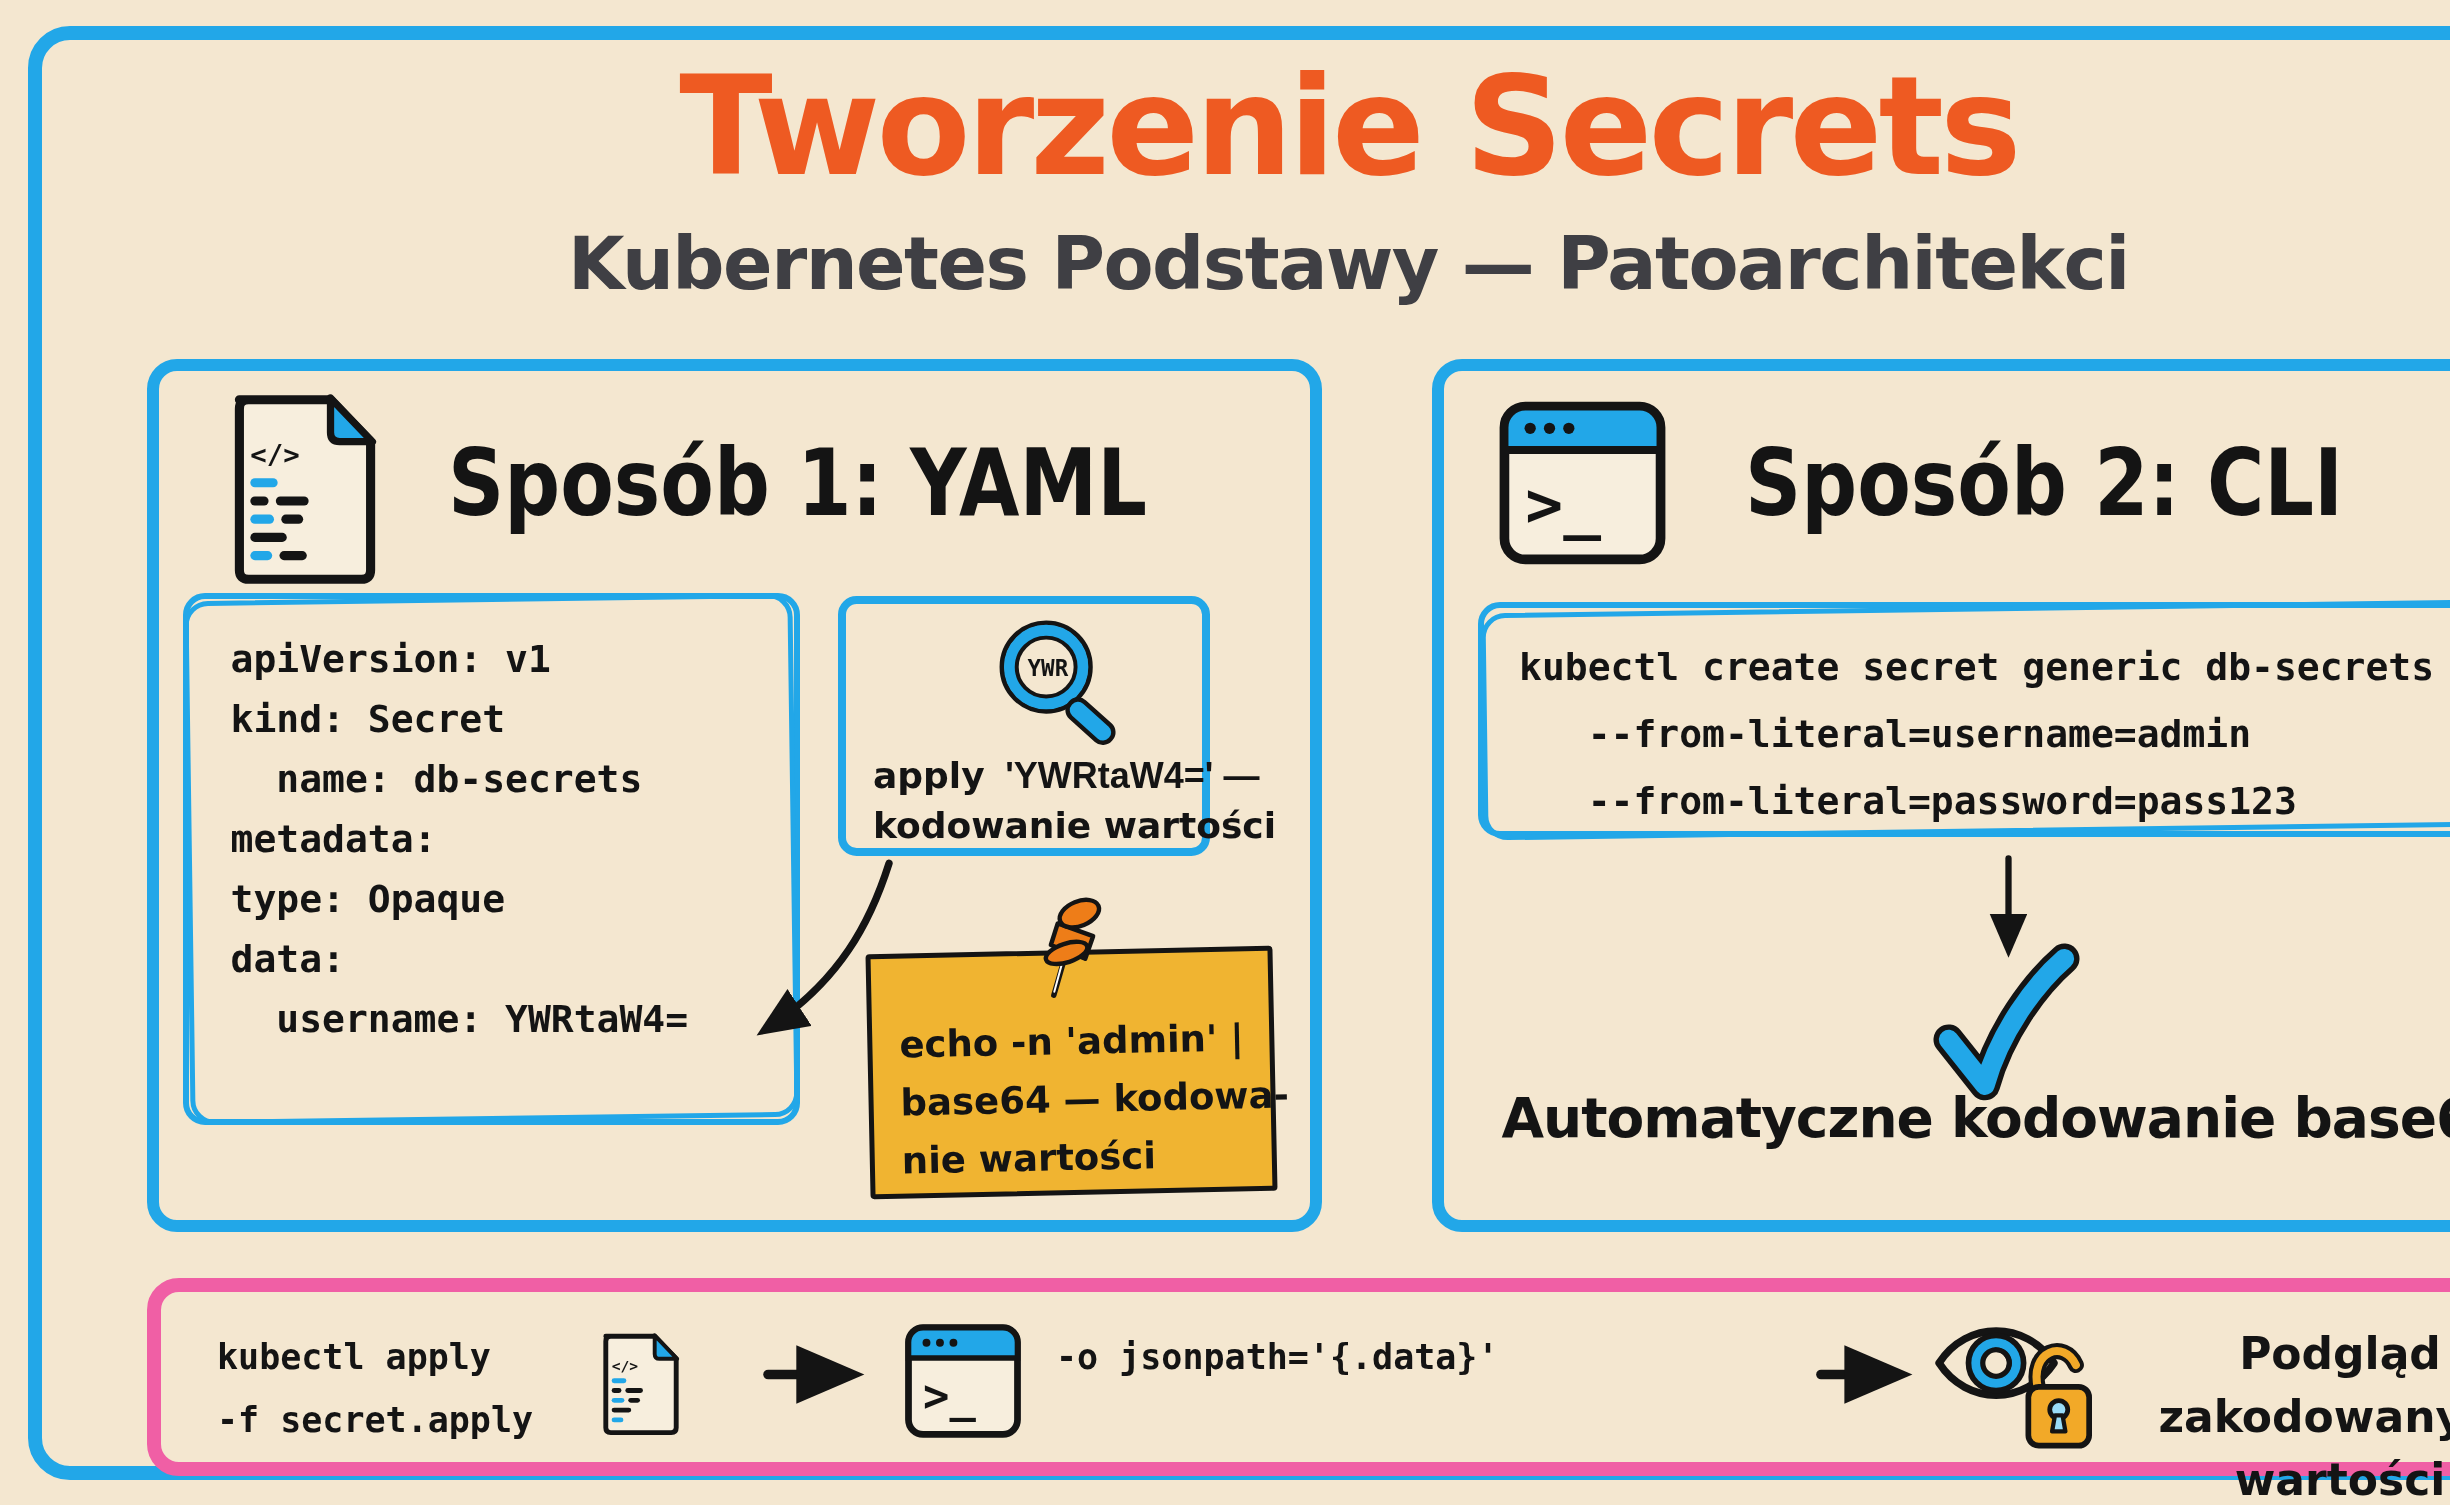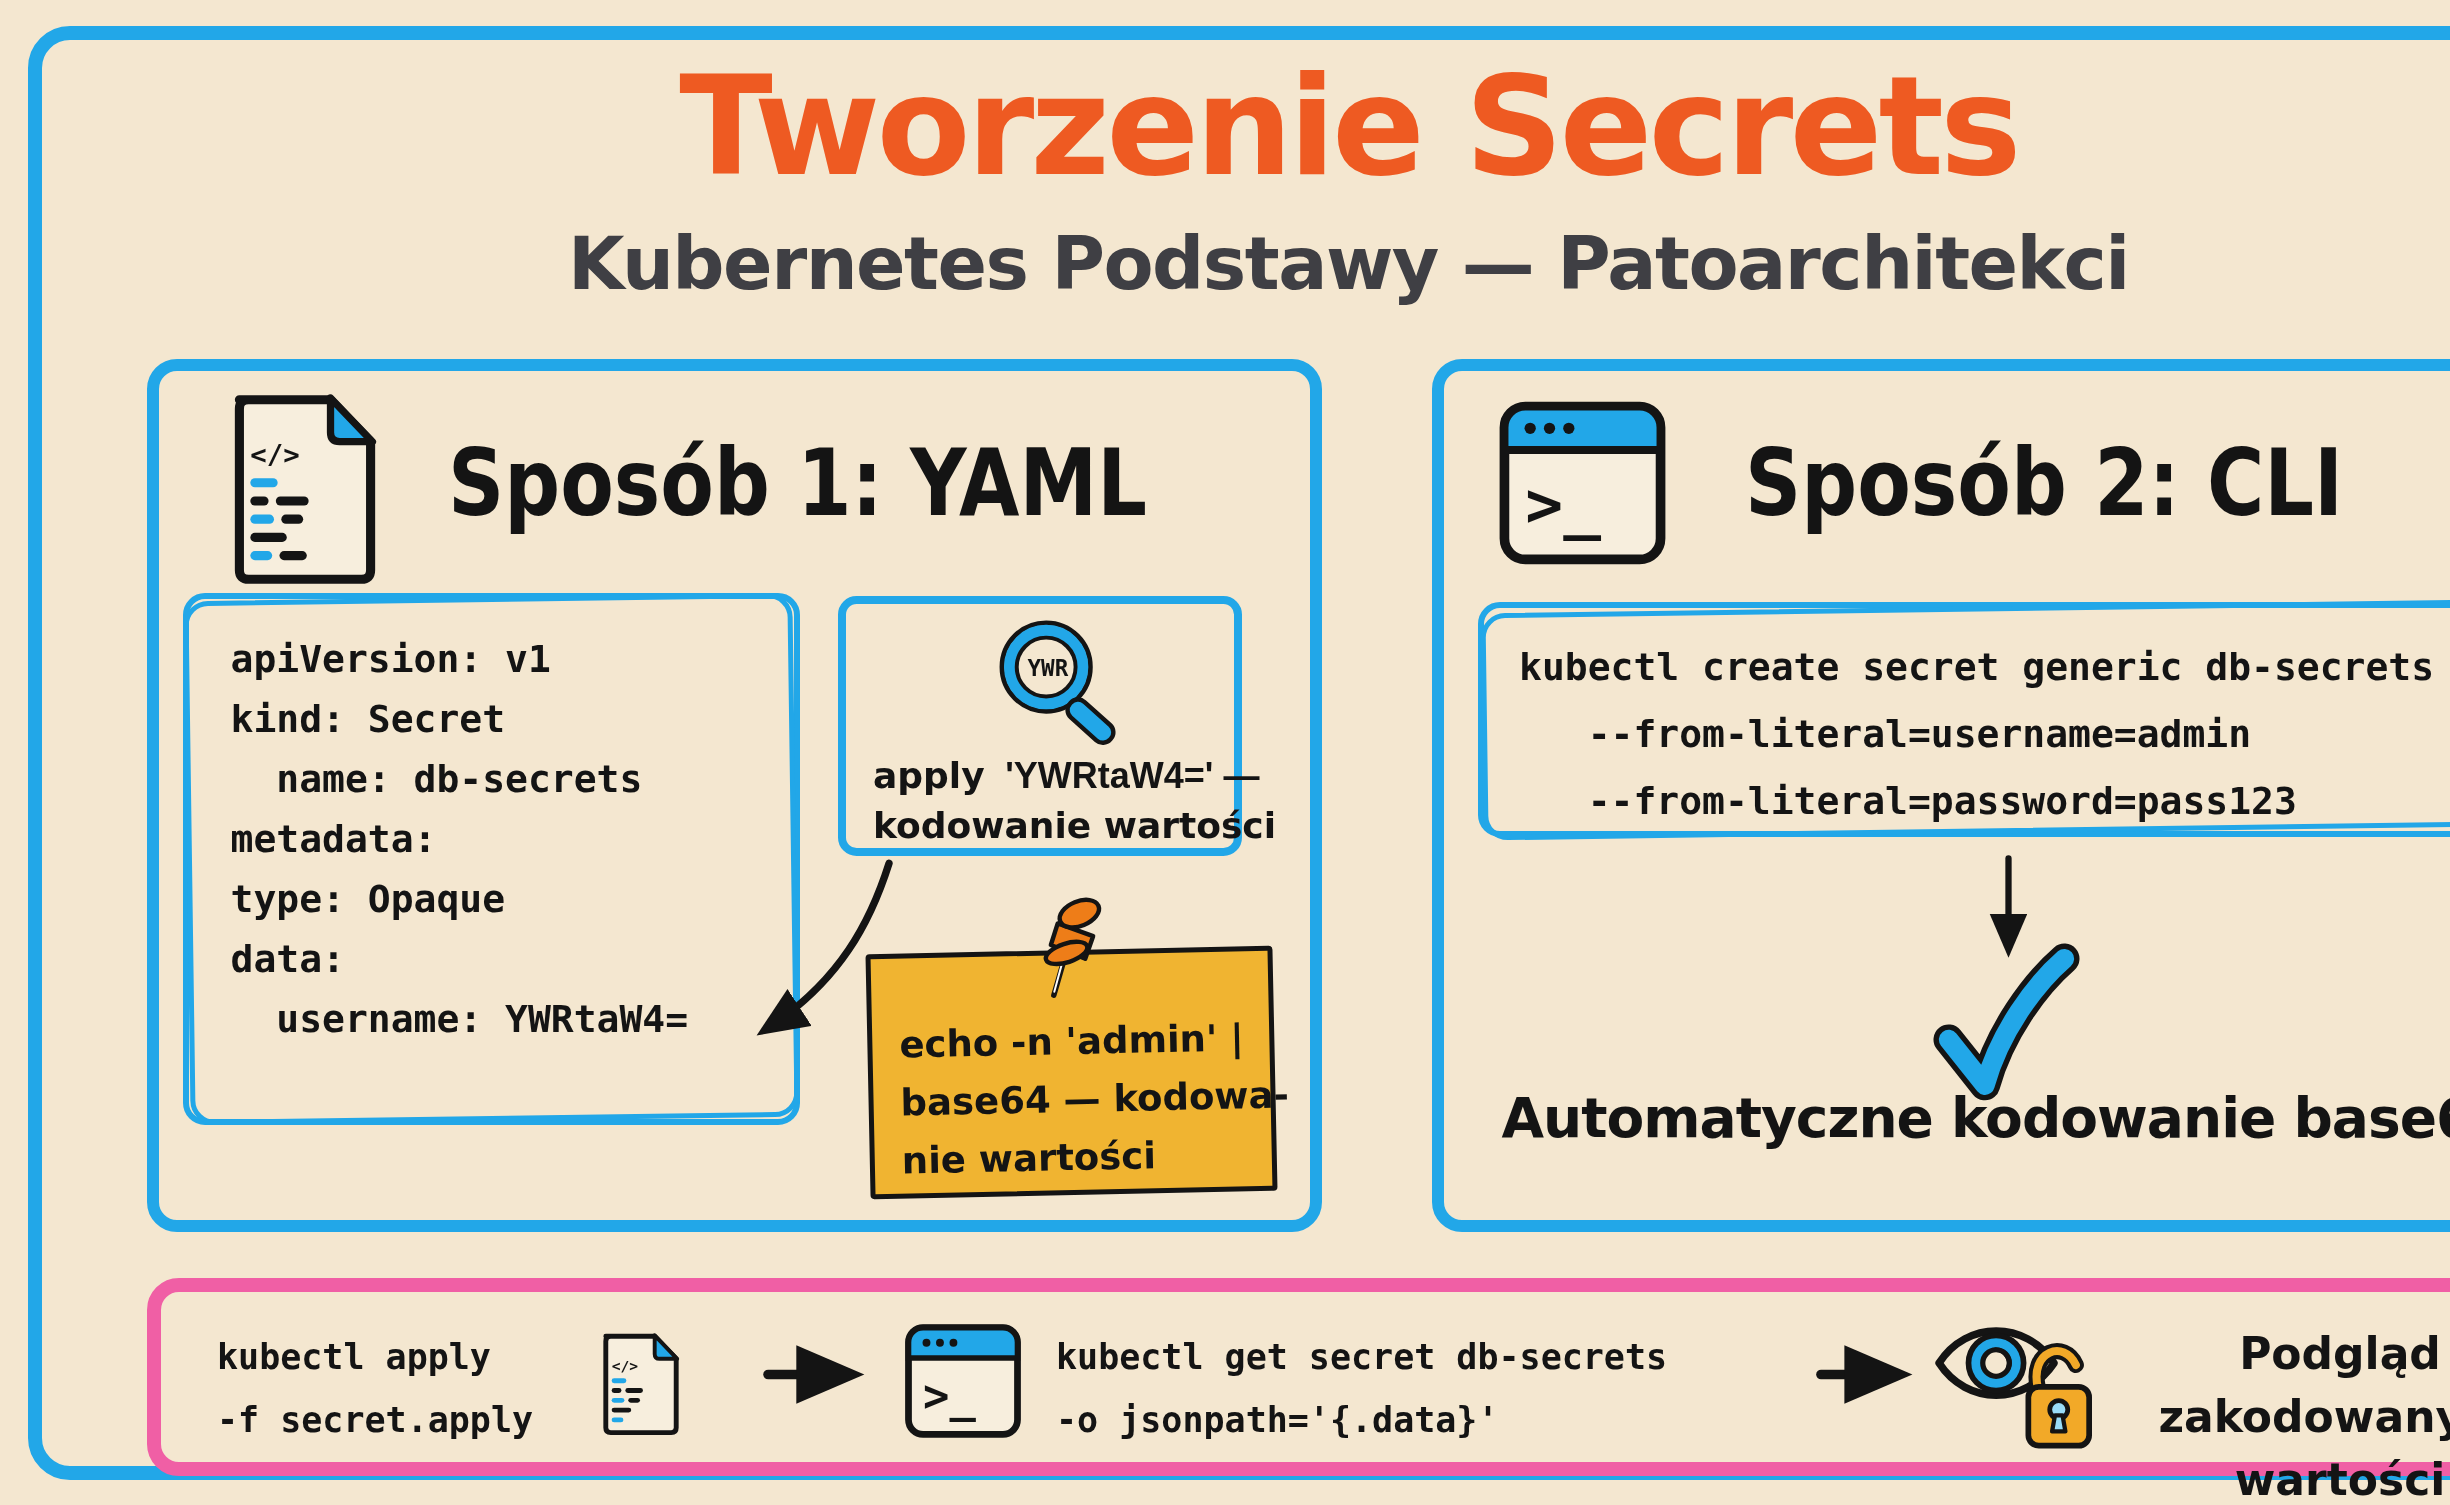--- a/index.html
+++ b/index.html
@@ -70,21 +70,21 @@
     pointer-events:none;
   }
   .sketch1{
     border:8.3px solid var(--blue);
     border-radius:18.6px;
   }
   .code{font-family:"DejaVu Sans Mono", monospace;font-weight:bold;}
   .code-line{white-space:pre;}
   .yaml-box{left:23.5px;top:222px;width:617px;height:532px;padding:30px 4px 0 42px;}
   .yaml-box .code-line{font-size:38px;line-height:60px;}
-  .echo-box{left:679px;top:225px;width:404px;height:260px;}
+  .echo-box{left:679px;top:225px;width:372px;height:260px;}
   .echo-lines{position:absolute;left:27px;top:147px;font-size:36px;line-height:50px;font-weight:bold;white-space:nowrap;}
   .echo-cmd{margin-right:20.6px;}
   .echo-code{font-family:Liberation Sans, sans-serif;}
   .sticky{
     left:709px;top:579px;width:407px;height:245px;
     background:var(--yellow);
     border:5.9px solid var(--ink);
     border-radius:3.9px;
     transform:rotate(-1.2deg);
     padding:58px 0 0 27px;
@@ -252,21 +252,20 @@
   <svg class="abs" style="left:743px;top:25.5px" width="118" height="126" viewBox="0 0 210 210">
     <rect x="8" y="10" width="194" height="190" rx="26" fill="var(--cream-icon)" stroke="var(--ink)" stroke-width="12"></rect>
     <path d="M8,64 v-28 a26,26 0 0 1 26,-26 h142 a26,26 0 0 1 26,26 v28 z" fill="var(--blue)" stroke="var(--ink)" stroke-width="10"></path>
     <circle cx="40" cy="37" r="7" fill="var(--ink)"></circle>
     <circle cx="64" cy="37" r="7" fill="var(--ink)"></circle>
     <circle cx="88" cy="37" r="7" fill="var(--ink)"></circle>
     <text x="34" y="158" font-size="78">&gt;_</text>
   </svg>
 
   <div class="abs code wf-code wf-code2">
-    <div class="code-line">kubectl get secret db-secrets</div>
     <div class="code-line">-o jsonpath='{.data}'</div>
   </div>
 
   <svg class="abs" style="left:1655px;top:65px" width="100" height="35" viewBox="0 0 205 72">
     <path d="M10,36 L162,36" fill="none" stroke="var(--ink)" stroke-width="20" stroke-linecap="round" marker-end="url(#ah)"></path>
   </svg>
 
   <svg class="abs" style="left:1774px;top:14.7px" width="162" height="152" viewBox="0 0 340 320">
     <path d="M8,118 C66,28 190,28 250,118 C190,208 66,208 8,118 Z" fill="var(--cream)" stroke="var(--ink)" stroke-width="16" stroke-linejoin="round"></path>
     <circle cx="128" cy="118" r="58" fill="var(--blue)" stroke="var(--ink)" stroke-width="12"></circle>

